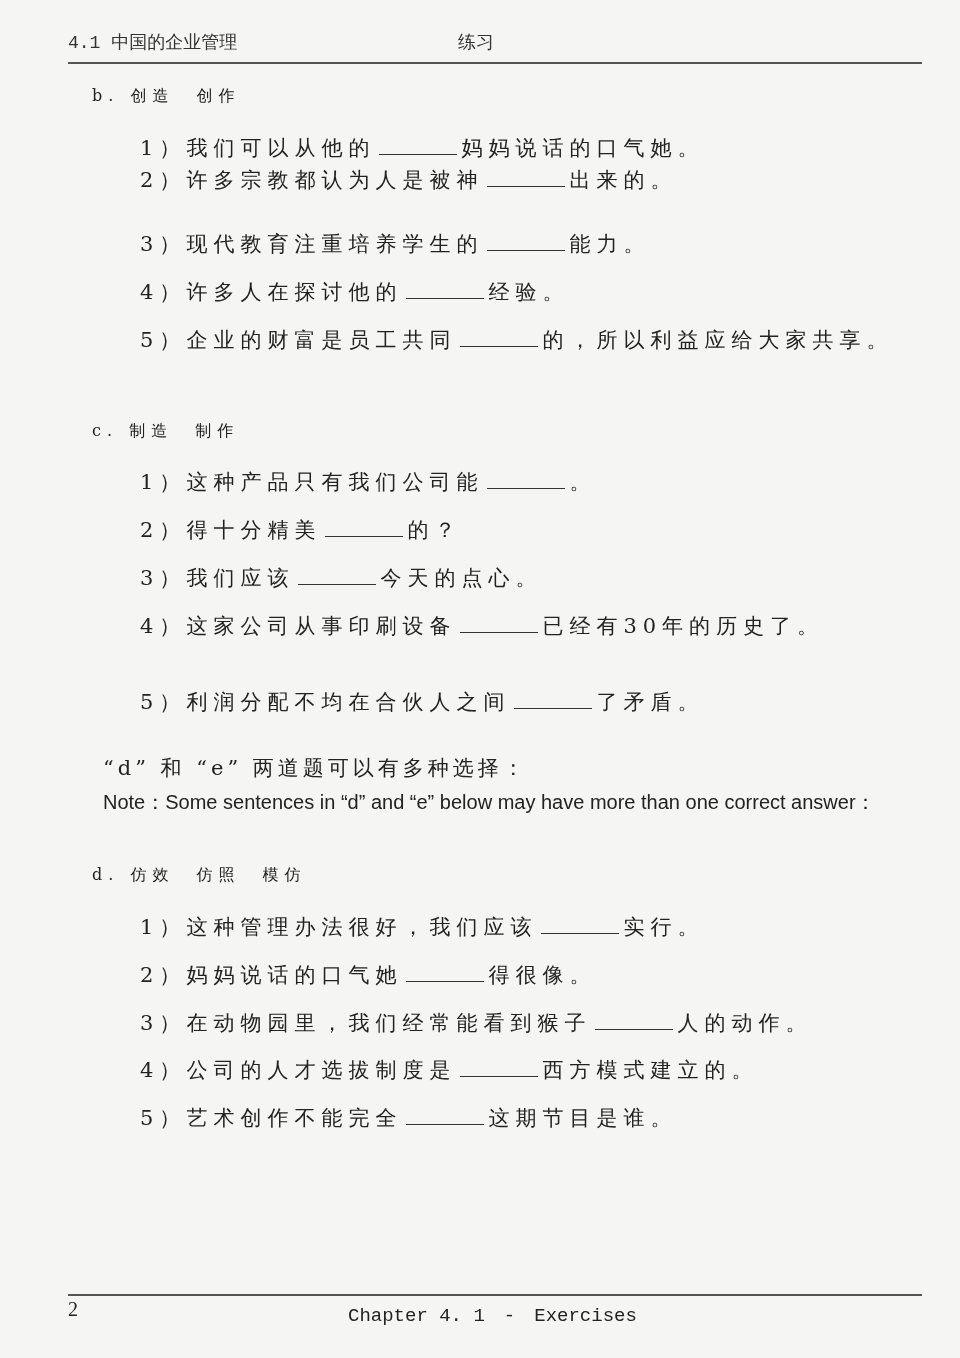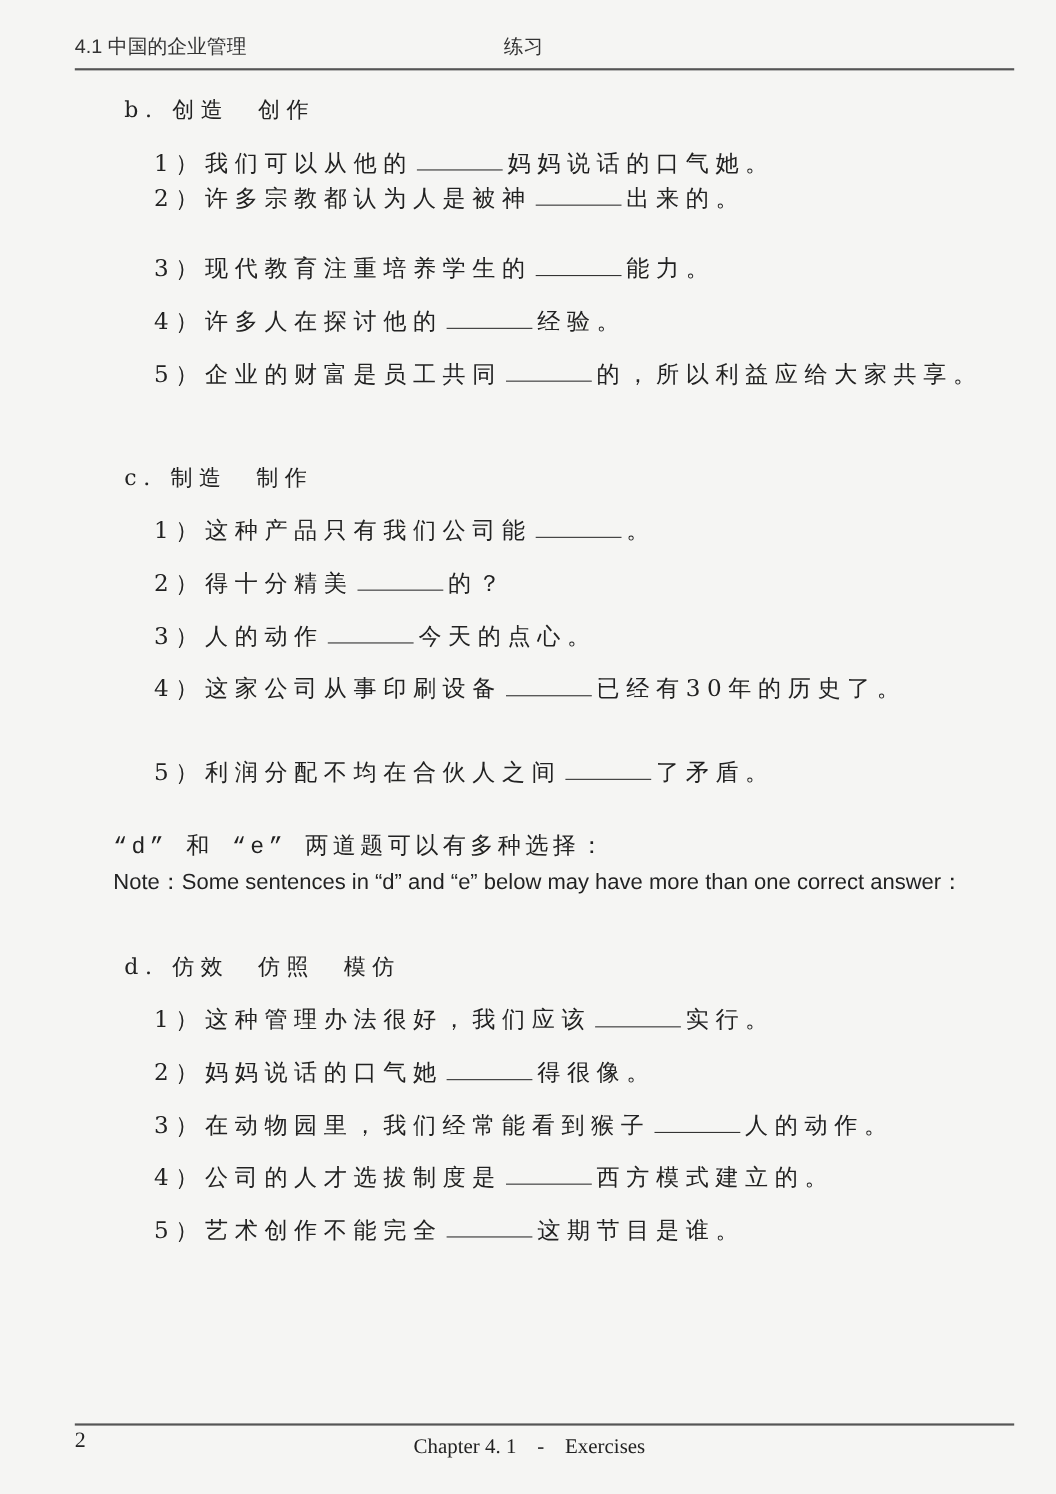--- a/index.html
+++ b/index.html
@@ -1,47 +1,47 @@
 <!DOCTYPE html>
 <html><head>
 <meta charset="utf-8">
 <style>
   html, body { margin:0; padding:0; }
   body { width:960px; height:1358px; background:#f5f5f3; position:relative; overflow:hidden;
          font-family:"DejaVu Serif", serif; color:#222; }
-  .hdr { position:absolute; left:68px; top:30px; font-size:18px; font-family:Liberation Sans, sans-serif; color:#333; }
+  .hdr { position:absolute; left:68px; top:30px; font-size:18px; font-family:Liberation Mono, monospace; color:#333; }
   .hdr2 { position:absolute; left:458px; top:30px; font-size:18px; font-family:Liberation Mono, monospace; color:#333; }
   .rule-top { position:absolute; left:68px; right:38px; top:62px; height:2px; background:#555; }
-  .sec { position:absolute; left:113px; font-size:20px; letter-spacing:6px; }
+  .sec { position:absolute; left:92px; font-size:16px; letter-spacing:6px; }
   .item { position:absolute; left:140px; font-size:21px; letter-spacing:6px; white-space:nowrap; }
   .blank { display:inline-block; width:78px; border-bottom:1.5px solid #333; height:1px; vertical-align:baseline; margin:0 4px; letter-spacing:0; }
-  .note-cn { position:absolute; left:103px; top:783px; font-size:21px; letter-spacing:4px;font-family:Liberation Mono, monospace; }
+  .note-cn { position:absolute; left:103px; top:783px; font-size:21px; letter-spacing:4px; }
   .note-en { position:absolute; left:103px; top:786px; width:820px; font-size:20px; line-height:32px; font-family:Liberation Sans, sans-serif; text-align:justify; }
   .rule-bot { position:absolute; left:68px; right:38px; top:1294px; height:2px; background:#555; }
   .pgnum { position:absolute; left:68px; top:1298px; font-size:20px; font-family:"Liberation Serif", serif; }
-  .footer { position:absolute; left:376px; top:1302px; font-size:19px; font-family:Liberation Serif, serif; }
+  .footer { position:absolute; left:348px; top:1302px; font-size:19px; font-family:Liberation Mono, monospace; }
 </style>
 </head>
 <body>
 
 <div class="hdr">4.1 中国的企业管理</div>
 <div class="hdr2">练习</div>
 <div class="rule-top"></div>
 
 <div class="sec" style="top:86px">b. 创造　创作</div>
 <div class="item" style="top:134px"><span>1）</span><span>我们可以从他的</span><span class="blank"></span><span>妈妈说话的口气她。</span></div>
 <div class="item" style="top:166px"><span>2）</span><span>许多宗教都认为人是被神</span><span class="blank"></span><span>出来的。</span></div>
 <div class="item" style="top:230px"><span>3）</span><span>现代教育注重培养学生的</span><span class="blank"></span><span>能力。</span></div>
 <div class="item" style="top:278px"><span>4）</span><span>许多人在探讨他的</span><span class="blank"></span><span>经验。</span></div>
 <div class="item" style="top:326px"><span>5）</span><span>企业的财富是员工共同</span><span class="blank"></span><span>的，所以利益应给大家共享。</span></div>
 
 <div class="sec" style="top:421px">c. 制造　制作</div>
 <div class="item" style="top:468px"><span>1）</span><span>这种产品只有我们公司能</span><span class="blank"></span><span>。</span></div>
 <div class="item" style="top:516px"><span>2）</span><span>得十分精美</span><span class="blank"></span><span>的？</span></div>
-<div class="item" style="top:564px"><span>3）</span><span>人的动作</span><span class="blank"></span><span>今天的点心。</span></div>
+<div class="item" style="top:564px"><span>3）</span><span>我们应该</span><span class="blank"></span><span>今天的点心。</span></div>
 <div class="item" style="top:612px"><span>4）</span><span>这家公司从事印刷设备</span><span class="blank"></span><span>已经有30年的历史了。</span></div>
 <div class="item" style="top:688px"><span>5）</span><span>利润分配不均在合伙人之间</span><span class="blank"></span><span>了矛盾。</span></div>
 
 <div class="note-cn" style="top:754px">“d” 和 “e” 两道题可以有多种选择：</div>
 <div class="note-en">Note：Some sentences in “d” and “e” below may have more than one correct answer：</div>
 
 <div class="sec" style="top:865px">d. 仿效　仿照　模仿</div>
 <div class="item" style="top:913px"><span>1）</span><span>这种管理办法很好，我们应该</span><span class="blank"></span><span>实行。</span></div>
 <div class="item" style="top:961px"><span>2）</span><span>妈妈说话的口气她</span><span class="blank"></span><span>得很像。</span></div>
 <div class="item" style="top:1009px"><span>3）</span><span>在动物园里，我们经常能看到猴子</span><span class="blank"></span><span>人的动作。</span></div>

